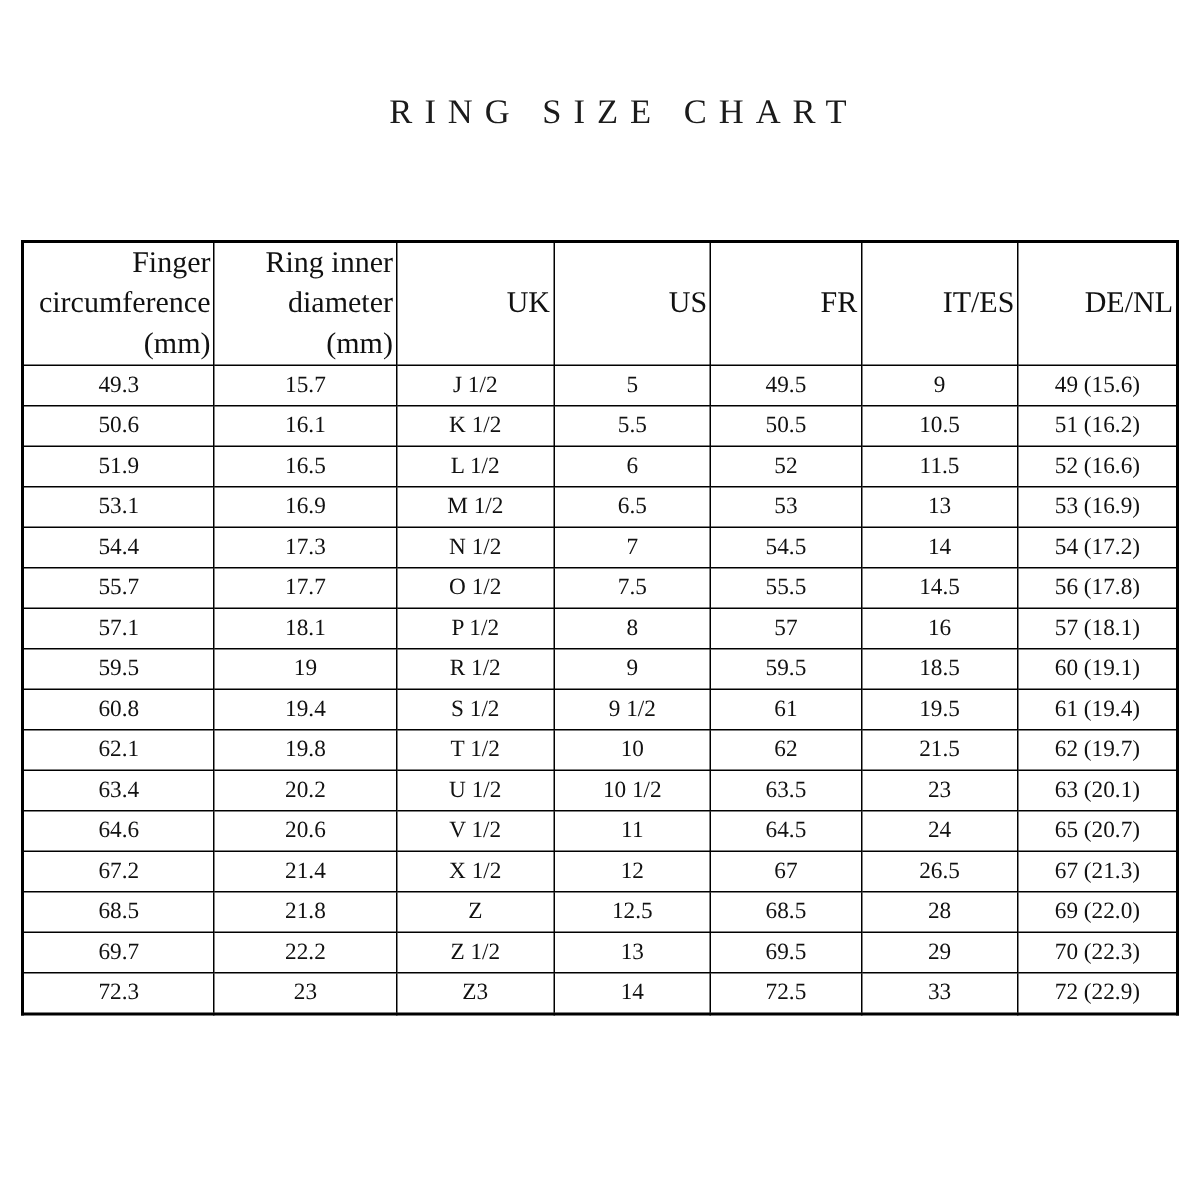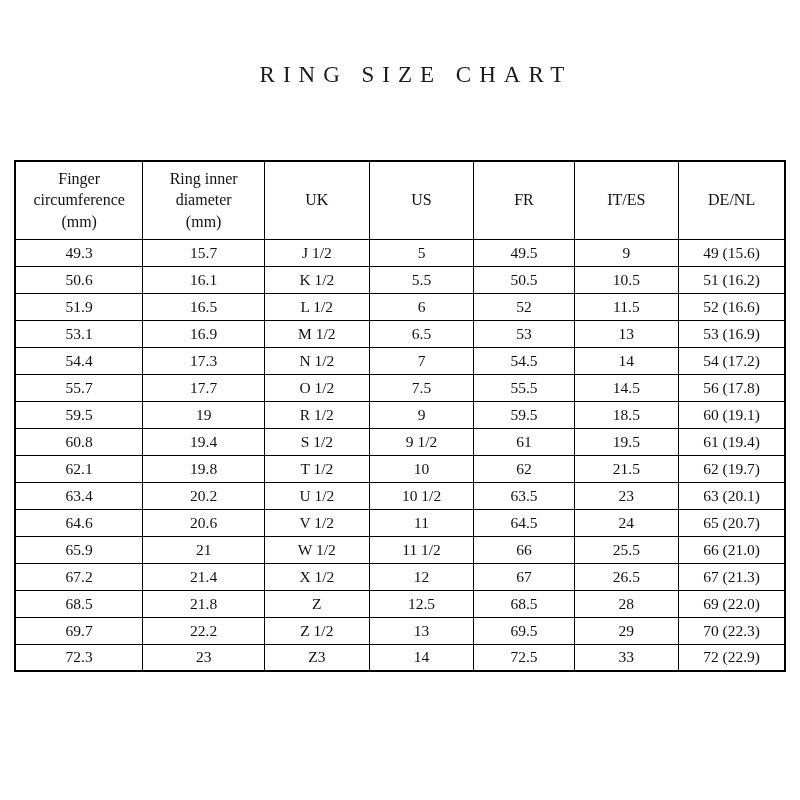--- a/index.html
+++ b/index.html
@@ -44,22 +44,23 @@
     text-align: center;
     vertical-align: middle;
     font-weight: 400;
     color: #111;
     padding: 0 2px;
     overflow: hidden;
     white-space: nowrap;
   }
   table.ring-table th {
     height: 78px;
-    font-size: 16px;
+    font-size: 20px;
     line-height: 1.35;
+    text-align: right;
   }
   table.ring-table td {
     height: 27px;
     font-size: 15.5px;
   }
   
   table.ring-table th:nth-child(1) { width: 16.6%; }
   table.ring-table th:nth-child(2) { width: 15.8%; }
   table.ring-table th:nth-child(3) { width: 13.6%; margin-top: 48px; }
   table.ring-table th:nth-child(4) { width: 13.6%; }
@@ -134,20 +135,29 @@
         <tr>
           <td>55.7</td>
           <td>17.7</td>
           <td>O 1/2</td>
           <td>7.5</td>
           <td>55.5</td>
           <td>14.5</td>
           <td>56 (17.8)</td>
         </tr>
         <tr>
+          <td>57.1</td>
+          <td>18.1</td>
+          <td>P 1/2</td>
+          <td>8</td>
+          <td>57</td>
+          <td>16</td>
+          <td>57 (18.1)</td>
+        </tr>
+        <tr>
           <td>59.5</td>
           <td>19</td>
           <td>R 1/2</td>
           <td>9</td>
           <td>59.5</td>
           <td>18.5</td>
           <td>60 (19.1)</td>
         </tr>
         <tr>
           <td>60.8</td>
@@ -179,29 +189,20 @@
         <tr>
           <td>64.6</td>
           <td>20.6</td>
           <td>V 1/2</td>
           <td>11</td>
           <td>64.5</td>
           <td>24</td>
           <td>65 (20.7)</td>
         </tr>
         <tr>
-          <td>65.9</td>
-          <td>21</td>
-          <td>W 1/2</td>
-          <td>11 1/2</td>
-          <td>66</td>
-          <td>25.5</td>
-          <td>66 (21.0)</td>
-        </tr>
-        <tr>
           <td>67.2</td>
           <td>21.4</td>
           <td>X 1/2</td>
           <td>12</td>
           <td>67</td>
           <td>26.5</td>
           <td>67 (21.3)</td>
         </tr>
         <tr>
           <td>68.5</td>

